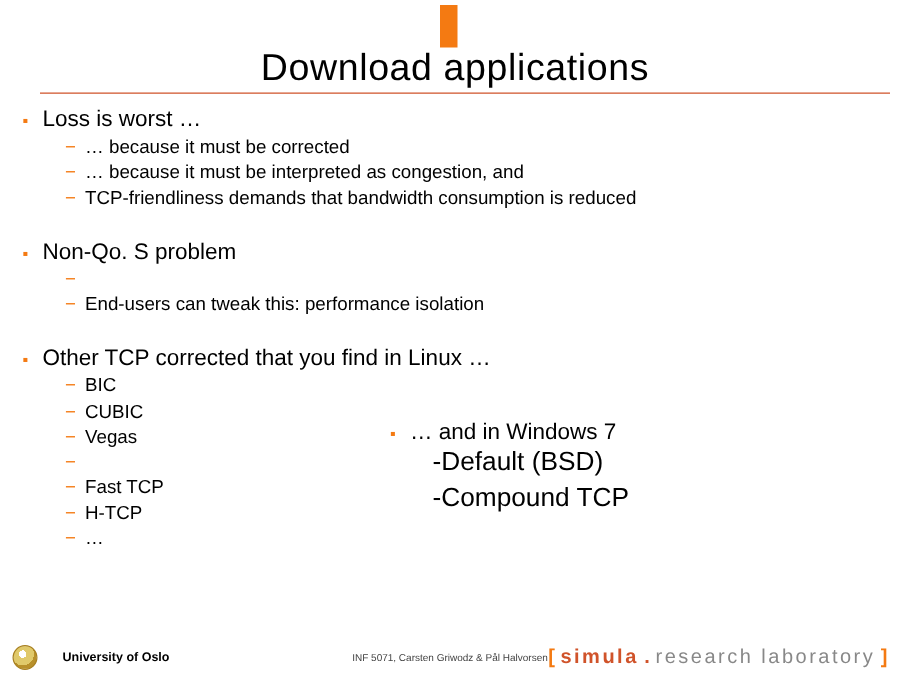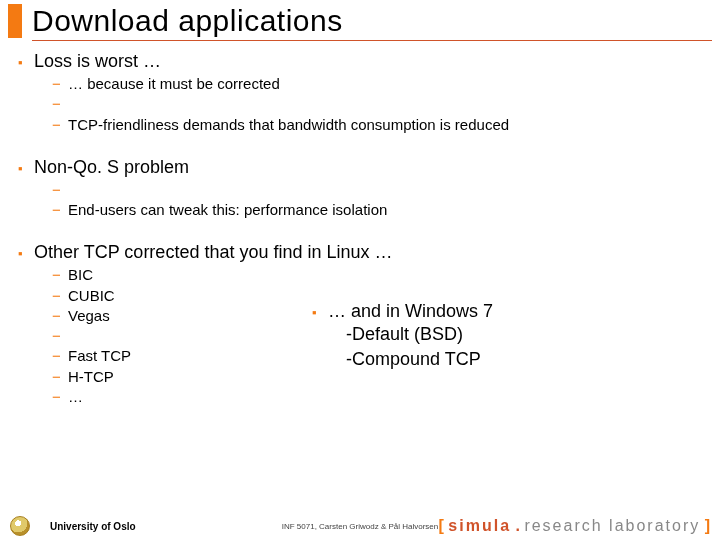--- a/index.html
+++ b/index.html
@@ -10,20 +10,21 @@
     background: #fff;
     font-family: Verdana, Arial, sans-serif;
     color: #000;
     overflow: hidden;
     position: relative;
   }
   .title-wrap {
     display: flex;
     align-items: center;
     padding: 4px 0 0 8px;
+    flex-direction: column;
   }
   .title-bar {
     width: 14px;
     height: 34px;
     background: #f47a12;
     margin-right: 10px;
   }
   .title-text {
     font-size: 30px;
     font-weight: normal;
@@ -76,21 +77,21 @@
   .col-right {
     padding-top: 36px;
   }
   .win-head {
     display: flex;
     align-items: baseline;
     font-size: 18px;
   }
   .win-sub {
     padding-left: 34px;
-    font-size: 18px;
+    font-size: 21px;
     line-height: 1.35;
   }
   .footer {
     position: absolute;
     left: 0;
     right: 0;
     bottom: 0;
     display: flex;
     align-items: center;
     justify-content: space-between;
@@ -144,20 +145,21 @@
       <span class="bullet-sq">▪</span>
       <span>Loss is worst …</span>
     </div>
     <div class="sub">
       <div class="sub-row">
           <span class="dash">−</span>
           <span>… because it must be corrected</span>
         </div>
       <div class="sub-row">
           <span class="dash">−</span>
+          <span>… because it must be interpreted as congestion, and</span>
         </div>
       <div class="sub-row">
           <span class="dash">−</span>
           <span>TCP-friendliness demands that bandwidth consumption is reduced</span>
         </div>
     </div>
   </div>
 
   <div class="sec">
     <div class="sec-head">

